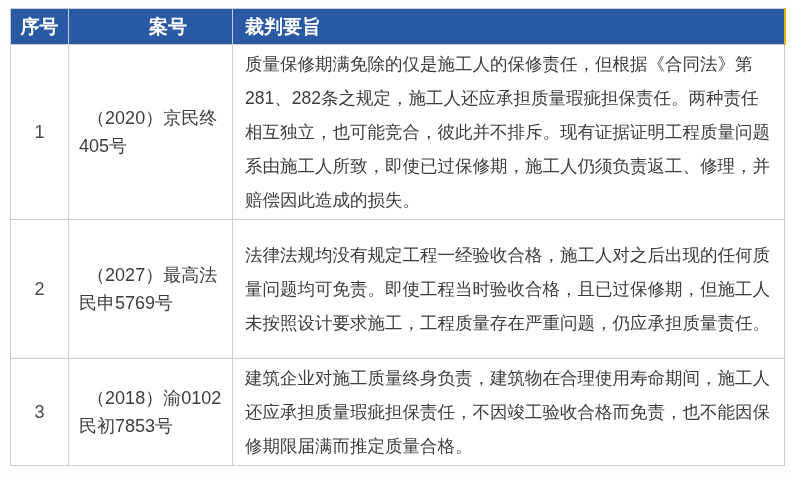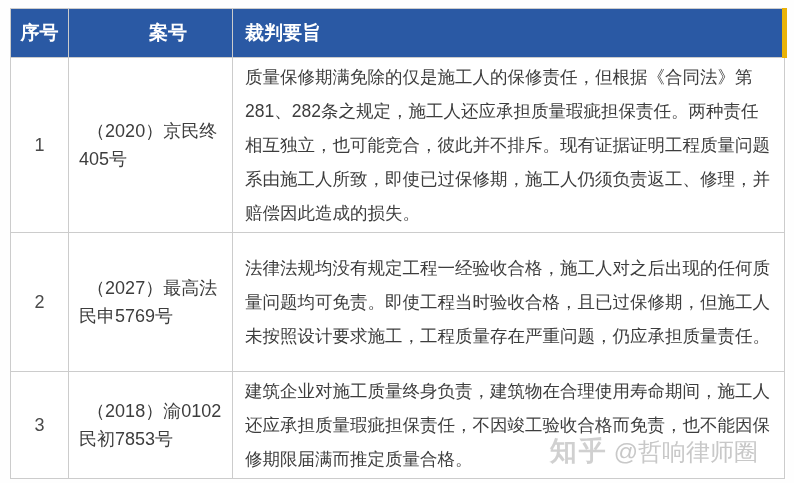--- a/index.html
+++ b/index.html
@@ -27,30 +27,30 @@
   table.judgment-table col.c-serial  { width: 58px; }
   table.judgment-table col.c-case    { width: 164px; }
   table.judgment-table col.c-summary { width: 552px; }
 
   table.judgment-table th,
   table.judgment-table td {
     border: 1px solid #cccccc;
     box-sizing: border-box;
     vertical-align: middle;
   }
-  thead tr { height: 49px; border-radius: 15px; }
+  thead tr { height: 36px; border-radius: 15px; }
   thead th {
     background: #2a59a4;
     color: #ffffff;
     font-size: 19px;
     font-weight: bold;
     border: 1px solid #2a59a4;
     border-right: 1px solid rgba(255,255,255,0.35);
   }
-  thead th:last-child { border-right: 5px solid #eab308; }
+  thead th:last-child { border-right: 2px solid #eab308; }
   th.h-serial  { text-align: center; }
   th.h-case    { text-align: center; padding-left: 36px; }
   th.h-summary { text-align: left; padding-left: 12px; }
 
   tr.r1 { height: 173px; }
   tr.r2 { height: 139px; }
   tr.r3 { height: 107px; }
 
   td.serial {
     text-align: center;
@@ -129,17 +129,14 @@
       </tr>
       <tr class="r3">
         <td class="serial">3</td>
         <td class="case">（2018）渝0102
 民初7853号</td>
         <td class="summary">建筑企业对施工质量终身负责，建筑物在合理使用寿命期间，施工人还应承担质量瑕疵担保责任，不因竣工验收合格而免责，也不能因保修期限届满而推定质量合格。</td>
       </tr>
     </tbody>
   </table>
 
-  <div class="watermark">
-    <span class="brand">知乎</span><span class="handle">@哲响律师圈</span>
-  </div>
 
 </div>
 
 </body></html>

